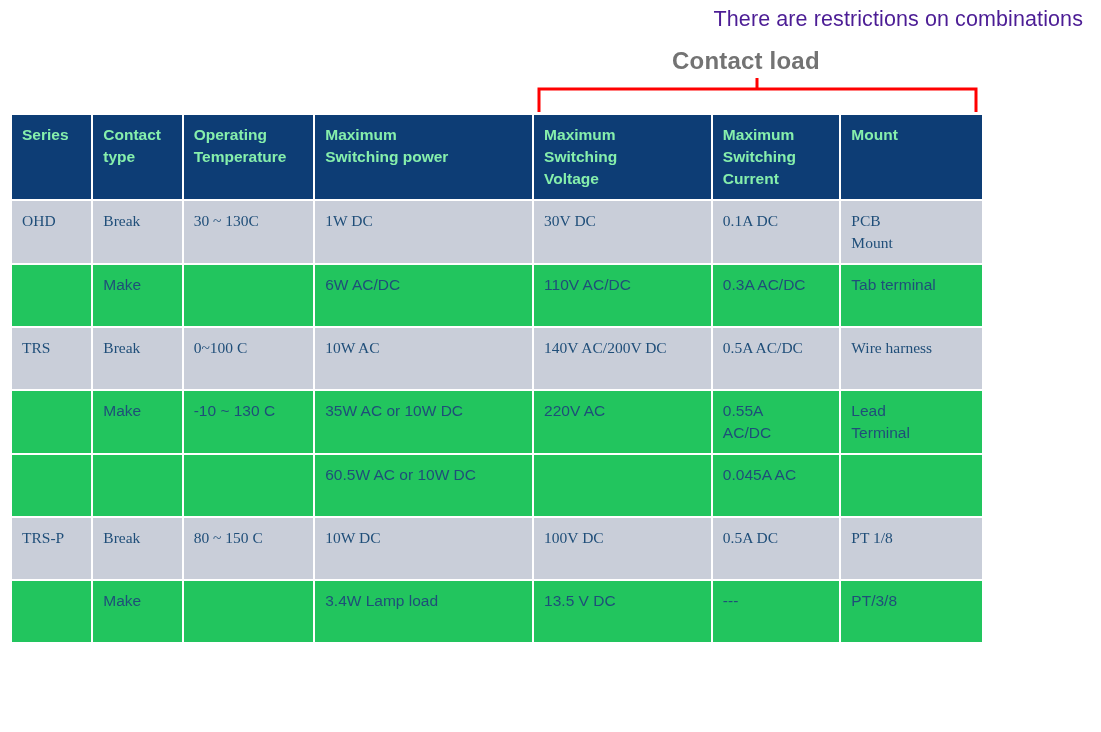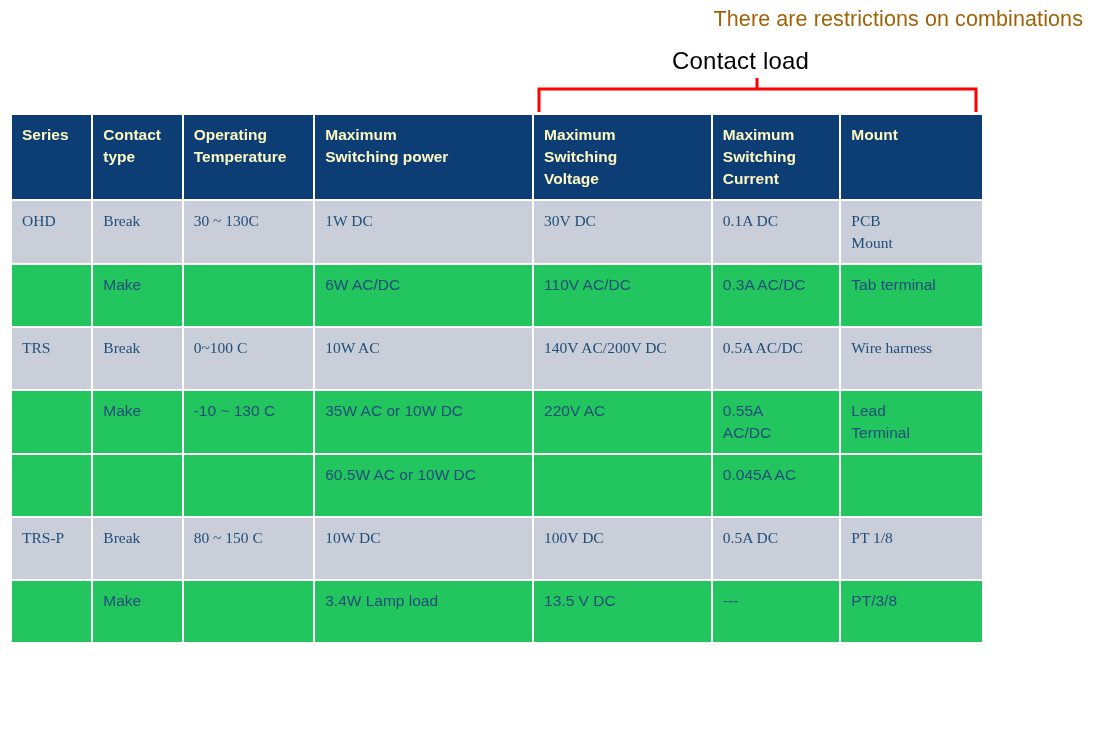--- a/index.html
+++ b/index.html
@@ -23,32 +23,32 @@
     top: 0;
     width: 1101px;
     height: 113px;
   }
 
   #restrictions-note {
     position: absolute;
     right: 18px;
     top: 7px;
     font-size: 21.5px;
-    color: #a16207;
+    color: #4c1d95;
     white-space: nowrap;
     letter-spacing: 0.1px;
   }
 
   #contact-load-title {
     position: absolute;
     left: 672px;
     top: 47px;
     font-size: 24px;
-    font-weight: normal;
-    color: #000000;
+    font-weight: bold;
+    color: #737373;
     white-space: nowrap;
     letter-spacing: 0.2px;
   }
 
   #contact-load-bracket {
     position: absolute;
     left: 530px;
     top: 78px;
     width: 455px;
     height: 35px;
@@ -71,21 +71,21 @@
     vertical-align: top;
     text-align: left;
     font-size: 15.5px;
     line-height: 1.42;
     color: #1f4e79;
     white-space: pre-line;
   }
 
   #spec-table thead th {
     background: #0d3d75;
-    color: #fef9c3;
+    color: #86efac;
     font-weight: bold;
     height: 57px;
     font-size: 15.5px;
   }
 
   tr.row-shade-dark td { background: #c9ced9; font-family: Liberation Serif, serif; }
   tr.row-shade-light td { background: #22c55e; }
 
   #spec-table tbody tr { height: 61px; }
 

